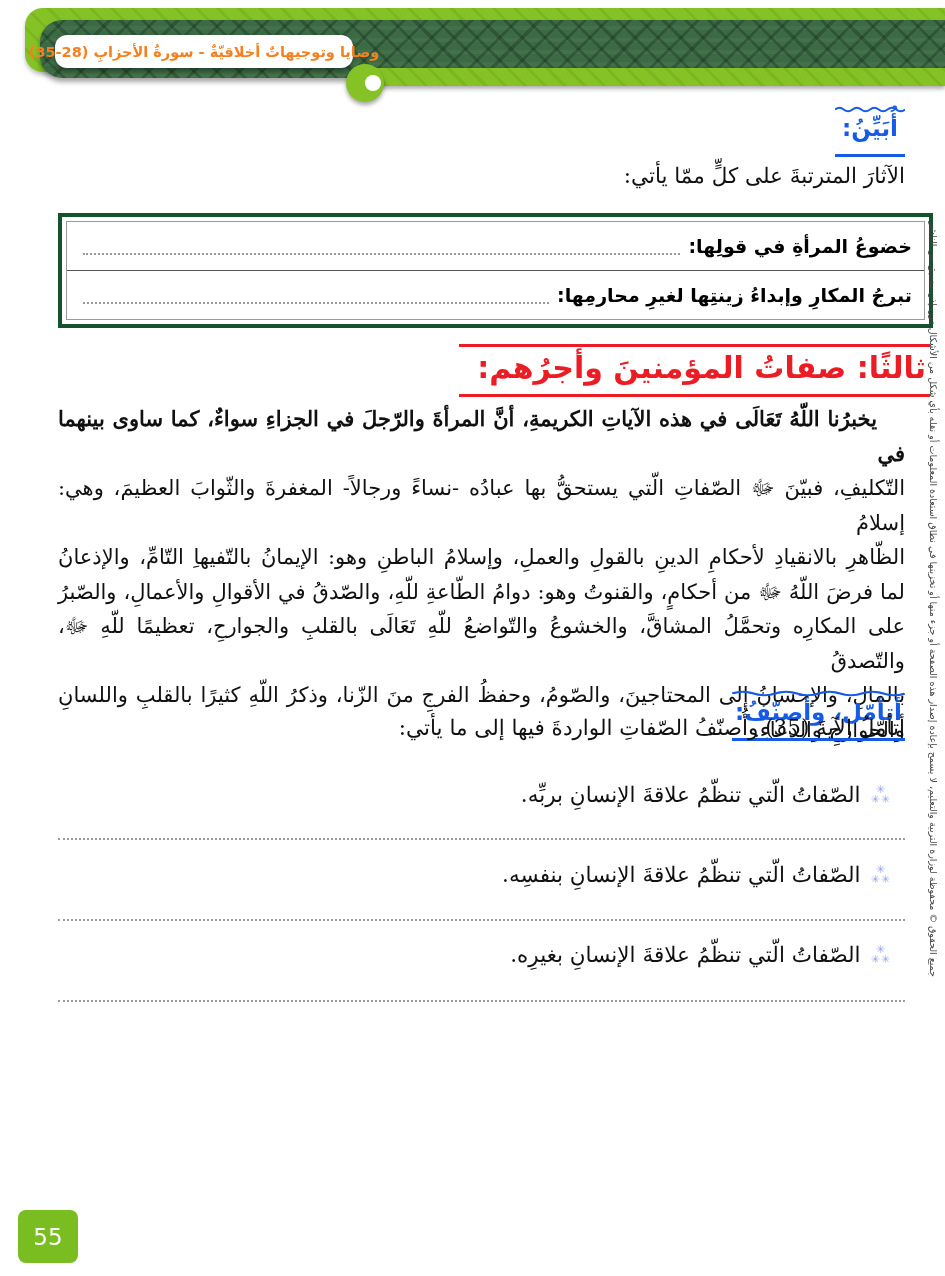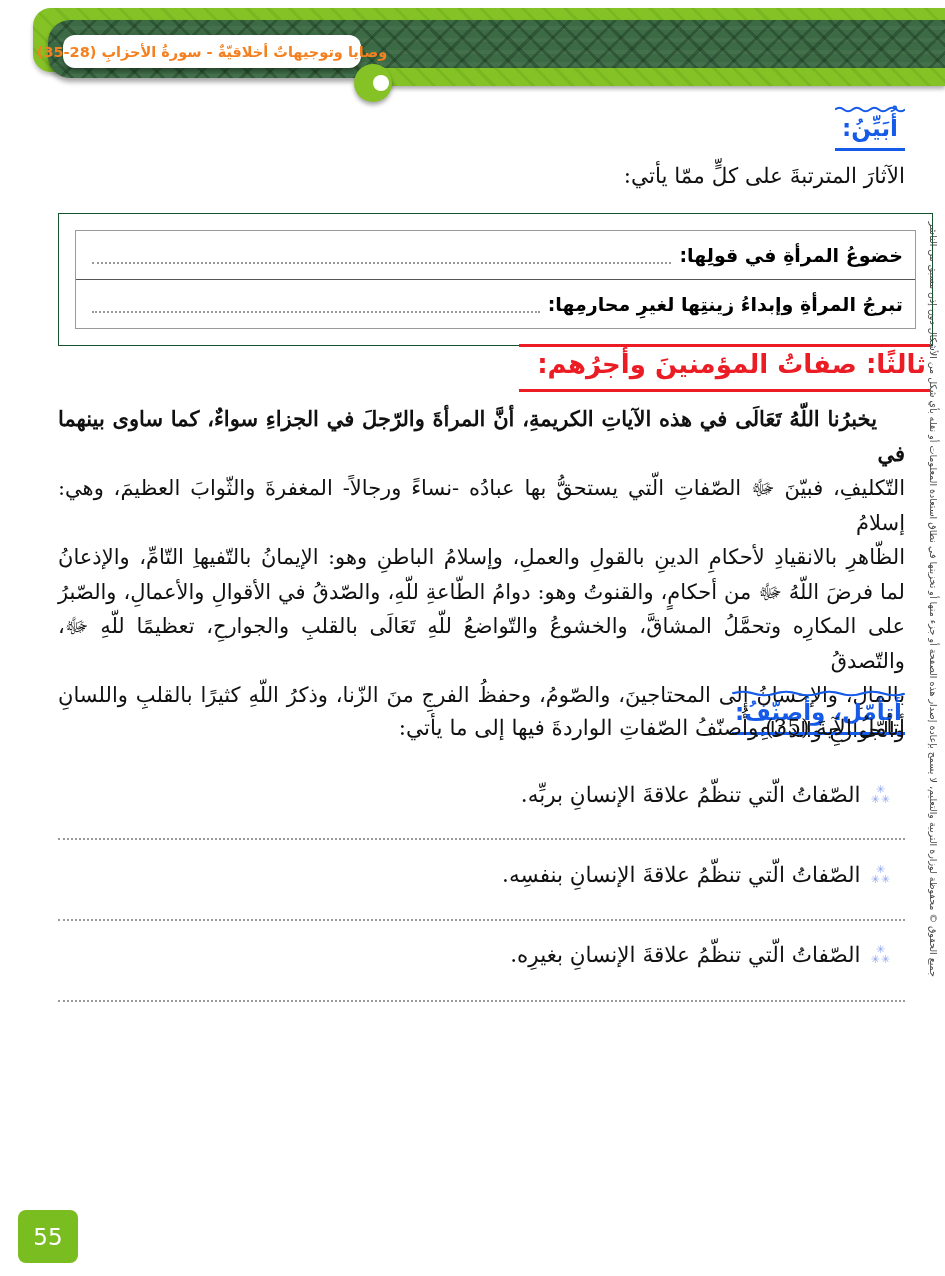--- a/index.html
+++ b/index.html
@@ -3,21 +3,21 @@
 <meta charset="utf-8">
 <style>
   html,body{margin:0;padding:0;background:#fff;}
   .page{
     position:relative; width:945px; height:1276px; margin:0 auto;
     background:#ffffff; overflow:hidden;
     font-family:"DejaVu Serif", serif; direction:rtl; color:#111;
   }
 
   
-  .header{position:absolute; top:0; left:8px; right:0; height:120px;padding-left:24px;}
+  .header{position:absolute; top:0; left:0; right:0; height:120px;padding-left:24px;}
   .lime-band{
     position:absolute; top:8px; left:25px; right:0; height:64px;
     background:#85c226;
     background-image:repeating-linear-gradient(45deg, rgba(40,110,0,.12) 0 3px, transparent 3px 15px);
     border-radius:18px 0 0 18px;
     box-shadow:0 3px 4px rgba(0,0,0,.25);
   }
   .dark-band{
     position:absolute; top:20px; left:40px; right:0; height:58px;
     background-color:#3c6a44;
@@ -58,48 +58,48 @@
   .content{position:absolute; top:0; bottom:0; right:40px; left:58px;}
 
   
   .blue-head{
     position:absolute; right:0; text-align:center;
     color:#155be8; font-family:"DejaVu Sans", sans-serif; font-weight:bold;
   }
   .blue-head .wave{display:block; width:100%; height:7px; margin-bottom:1px;}
   .blue-head .txt{
     display:block; font-size:23px; line-height:1.25;
-    border-bottom:3px solid #155be8; padding:0 3px 5px 3px;
+    border-bottom:3px solid #155be8; padding:0 3px 11px 3px;
   }
   .h-bayan{top:106px;}
   .h-taamal{top:690px;margin-left:38px;}
 
   .prompt{position:absolute; right:0; font-size:21.5px; color:#111; white-space:nowrap;}
   .p-bayan{top:163px;}
   .p-taamal{top:715px;}
 
   
   .answer-table{
     position:absolute; top:213px; left:0; right:-28px;
-    border:1px solid #14532d; background:#fff; padding:16px;
+    border:4px solid #14532d; background:#fff; padding:4px;
   }
   .table-inner{border:1px solid #9a9a9a;}
   .table-row{height:48px; display:flex; align-items:center; padding:0 12px;}
   .table-row.first{border-bottom:1.5px solid #555;}
   .row-label{
     font-family:"DejaVu Sans", sans-serif; font-weight:bold; font-size:19px;
     white-space:nowrap; color:#000;
   }
   .row-dots{flex:1; border-bottom:2px dotted #999; height:0; margin:0 8px 0 4px; transform:translateY(8px);}
 
   
   .red-head{
     position:absolute; top:344px; right:-25px;
     color:#ec1c24; font-family:"DejaVu Sans", sans-serif; font-weight:bold;
-    font-size:26px; line-height:1.3; white-space:nowrap;
+    font-size:30px; line-height:1.3; white-space:nowrap;
     border-top:3px solid #ec1c24; border-bottom:3px solid #ec1c24;
     padding:1px 4px 7px 18px;
   }
 
   
   .paragraph{position:absolute; top:402px; left:0; right:0; font-size:21px; color:#111;}
   .para-line{text-align:justify; text-align-last:justify; line-height:34.5px; white-space:normal;}
   .para-line.first{text-indent:28px;font-weight:bold;}
   .para-line.last{text-align-last:right;}
 
@@ -160,21 +160,21 @@
     </div>
     <div class="prompt p-bayan">الآثارَ المترتبةَ على كلٍّ ممّا يأتي:</div>
 
     <div class="answer-table">
       <div class="table-inner">
         <div class="table-row first">
           <span class="row-label">خضوعُ المرأةِ في قولِها:</span>
           <span class="row-dots"></span>
         </div>
         <div class="table-row">
-          <span class="row-label">تبرجُ المرأةِ وإبداءُ زينتِها لغيرِ محارمِها:</span>
+          <span class="row-label">تبرجُ المكارِ وإبداءُ زينتِها لغيرِ محارمِها:</span>
           <span class="row-dots"></span>
         </div>
       </div>
     </div>
 
     <div class="red-head">ثالثًا: صفاتُ المؤمنينَ وأجرُهم:</div>
 
     <div class="paragraph">
       <div class="para-line first">يخبرُنا اللّهُ تَعَالَى في هذه الآياتِ الكريمةِ، أنَّ المرأةَ والرّجلَ في الجزاءِ سواءٌ، كما ساوى بينهما في</div>
       <div class="para-line">التّكليفِ، فبيّنَ ﷻ الصّفاتِ الّتي يستحقُّ بها عبادُه -نساءً ورجالاً- المغفرةَ والثّوابَ العظيمَ، وهي: إسلامُ</div>

